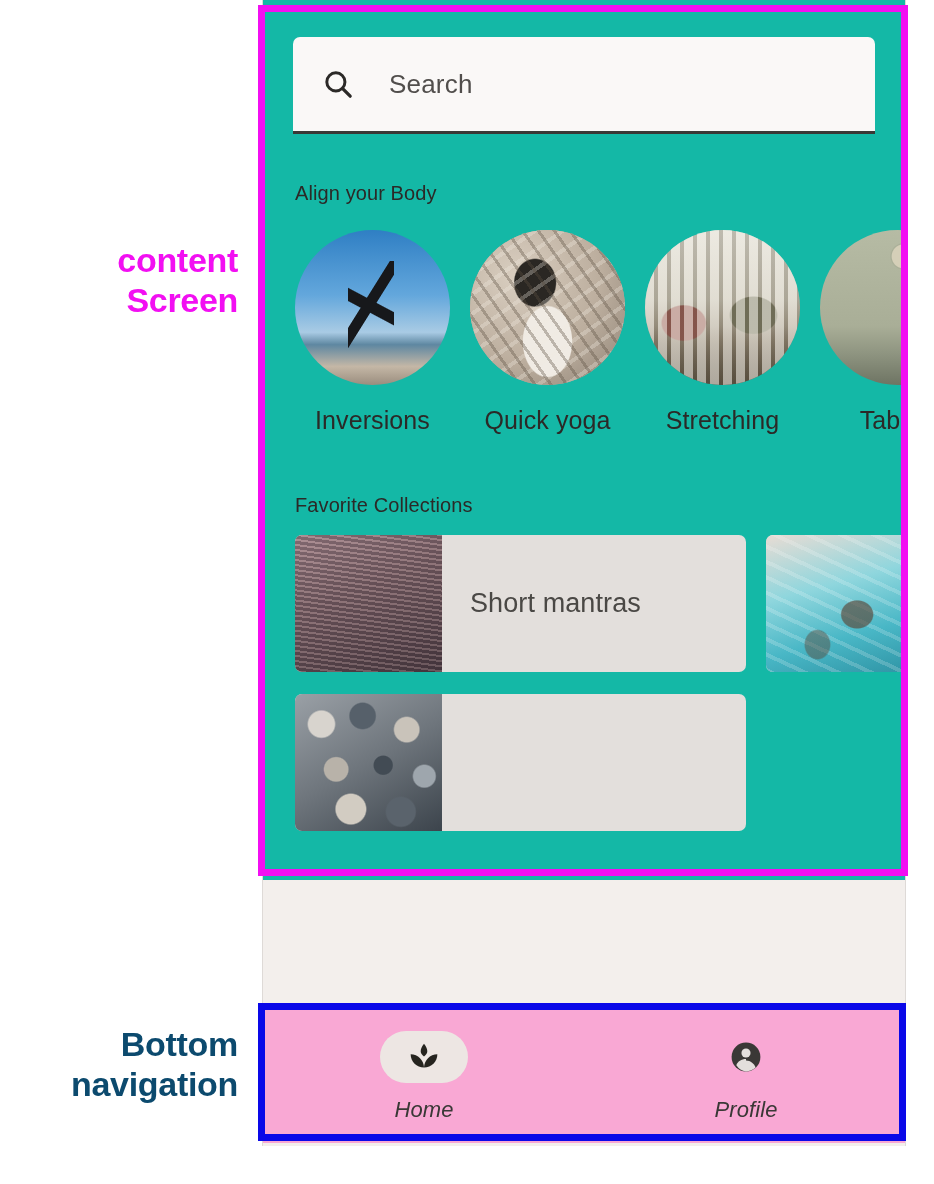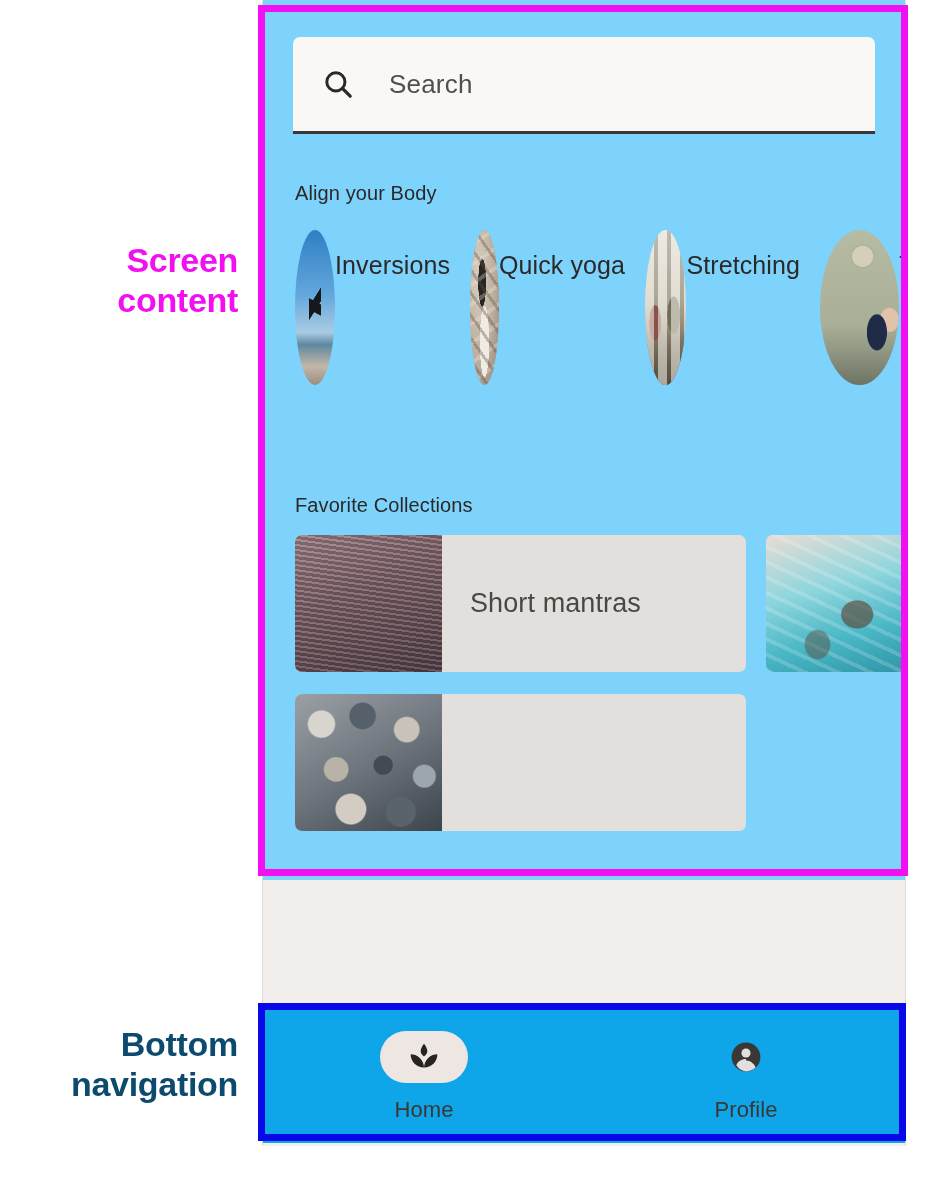--- a/index.html
+++ b/index.html
@@ -56,21 +56,21 @@
     overflow: hidden;
   }
 
   
   #screen-content {
     position: absolute;
     left: 0px;
     top: 0px;
     width: 644px;
     height: 880px;
-    background: #7dd3fc;
+    background: #14b8a6;
     overflow: hidden;
   }
 
   
   #search-field {
     position: absolute;
     left: 30px;
     top: 37px;
     width: 582px;
     height: 97px;
@@ -115,21 +115,22 @@
     width: 620px;
     height: 215px;
     display: flex;
     gap: 20px;
     overflow: hidden;
   }
   .circle-item {
     width: 155px;
     flex: 0 0 155px;
     display: flex;
-    flex-direction: row;
+    flex-direction: column;
+    align-items: center;
   }
   .circle-img {
     width: 155px;
     height: 155px;
     border-radius: 50%;
     overflow: hidden;
     position: relative;
   }
   .circle-label {
     margin-top: 21px;
@@ -176,23 +177,24 @@
     white-space: nowrap;
   }
 
   
   #bottom-nav {
     position: absolute;
     left: 0px;
     top: 1005px;
     width: 644px;
     height: 138px;
-    background: #0ea5e9;
+    background: #f9a8d4;
     display: flex;
     align-items: flex-end;
+    font-style: italic;
   }
   .nav-item {
     flex: 1 1 50%;
     display: flex;
     flex-direction: column;
     align-items: center;
     justify-content: center;
     height: 100%;
     padding-top: 6px;
   }
@@ -344,22 +346,22 @@
       radial-gradient(circle at 38% 84%, #D2CCC2 0 10%, transparent 11%),
       radial-gradient(circle at 72% 86%, #5A636C 0 9%, transparent 10%);
   }
 </style>
 </head>
 <body>
 
 <div id="root">
 
   <div class="annot-label" id="annot-screen-content">
+    <div>content</div>
     <div>Screen</div>
-    <div>content</div>
   </div>
 
   <div class="annot-label" id="annot-bottom-nav">
     <div>Bottom</div>
     <div>navigation</div>
   </div>
 
   <div id="phone-frame">
 
     <div id="screen-content">

